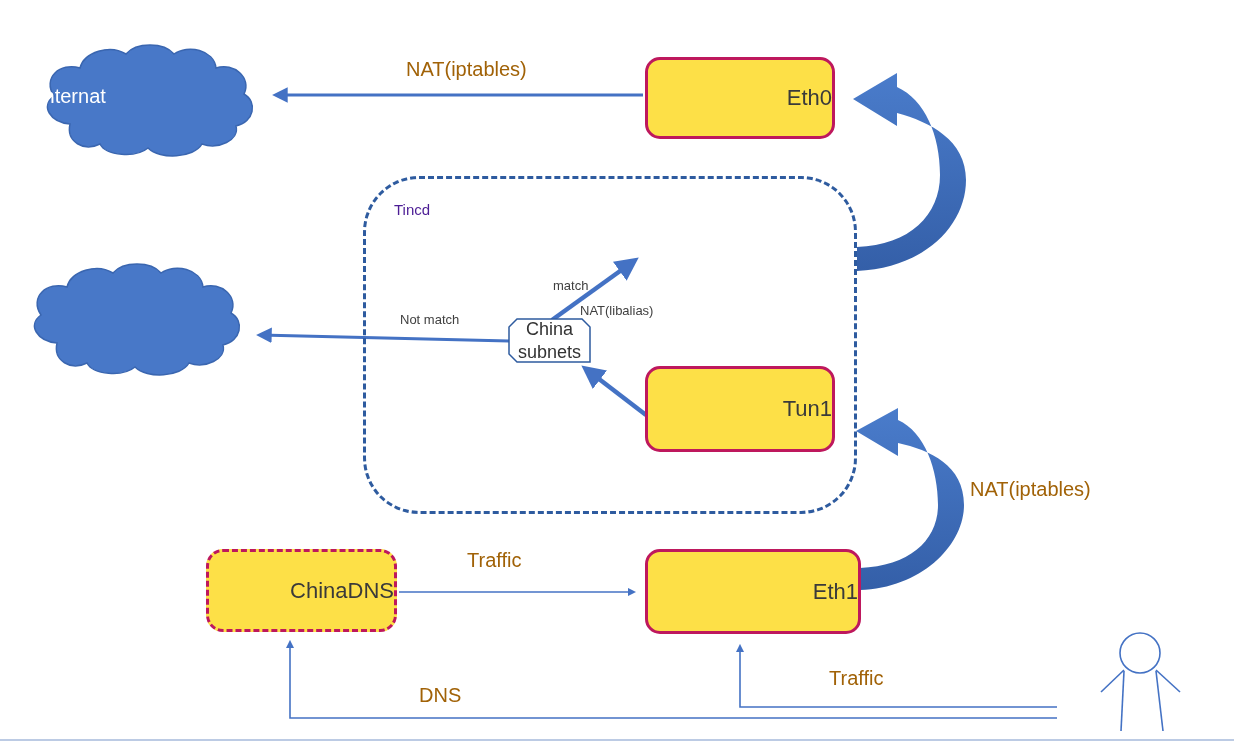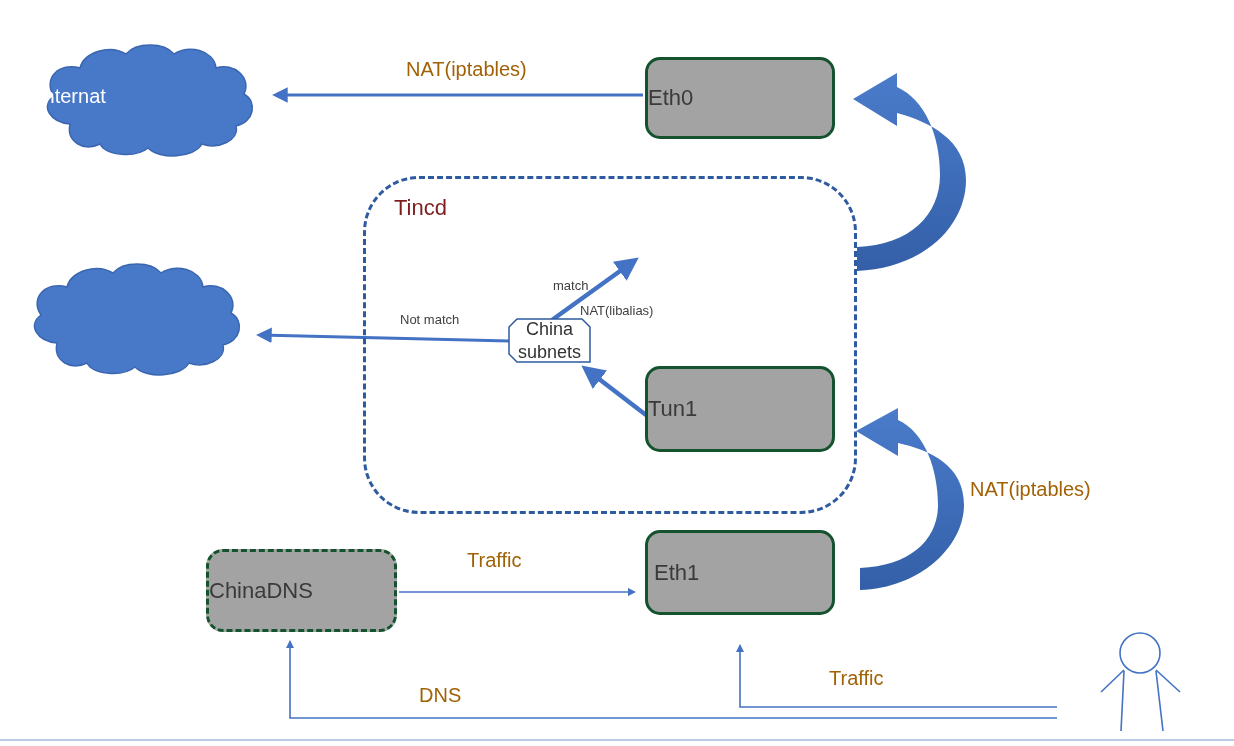--- a/index.html
+++ b/index.html
@@ -2,30 +2,30 @@
 <html><head>
 <meta charset="utf-8">
 <style>
   html,body{margin:0;padding:0;background:#ffffff;}
   .canvas{
     position:relative;width:1234px;height:746px;background:#ffffff;
     font-family:"Liberation Sans", sans-serif;overflow:hidden;
   }
   .layer{position:absolute;left:0;top:0;width:1234px;height:746px;}
   .node{
-    position:absolute;background:#a3a3a3;border:3px solid #14532d;border-radius:15px;
-    display:flex;align-items:center;justify-content:flex-start;
+    position:absolute;background:#fde047;border:3px solid #be185d;border-radius:15px;
+    display:flex;align-items:center;justify-content:flex-end;
     font-size:22px;color:#3a3a3a;box-sizing:border-box;
   }
   .node.dashed{border-style:dashed;border-radius:17px;}
   .group-box{
     position:absolute;border:3.5px dashed #2e5b9f;border-radius:56px;
     box-sizing:border-box;background:transparent;
   }
-  .group-label{position:absolute;left:28px;top:16px;font-size:22px;color:#7f1d1d;}
+  .group-label{position:absolute;left:28px;top:22px;font-size:15px;color:#4c1d95;}
   .lbl{position:absolute;color:#a16207;white-space:nowrap;}
   .lbl.big{font-size:20px;}
   .lbl.small{font-size:13px;color:#404040;}
   .cloud-label{
     position:absolute;color:#ffffff;font-size:20px;text-align:left;white-space:nowrap;
   }
   .china-subnets-text{
     position:absolute;left:509px;top:320px;width:81px;height:42px;
     display:flex;flex-direction:column;align-items:center;justify-content:center;
     font-size:18px;line-height:1.3;color:#333333;text-align:center;
@@ -90,21 +90,21 @@
   <div class="group-box" style="left:363px;top:176px;width:494px;height:338px;">
     <div class="group-label">Tincd</div>
   </div>
 
   <div class="node" style="left:645px;top:57px;width:190px;height:82px;">
     <span>Eth0</span>
   </div>
   <div class="node" style="left:645px;top:366px;width:190px;height:86px;">
     <span>Tun1</span>
   </div>
-  <div class="node" style="left:645px;top:530px;width:190px;height:85px;padding-left:6px;">
+  <div class="node" style="left:645px;top:549px;width:216px;height:85px;padding-left:6px;">
     <span>Eth1</span>
   </div>
   <div class="node dashed" style="left:206px;top:549px;width:191px;height:83px;">
     <span>ChinaDNS</span>
   </div>
 
   <div class="china-subnets-text">
     <span>China</span>
     <span>subnets</span>
   </div>

